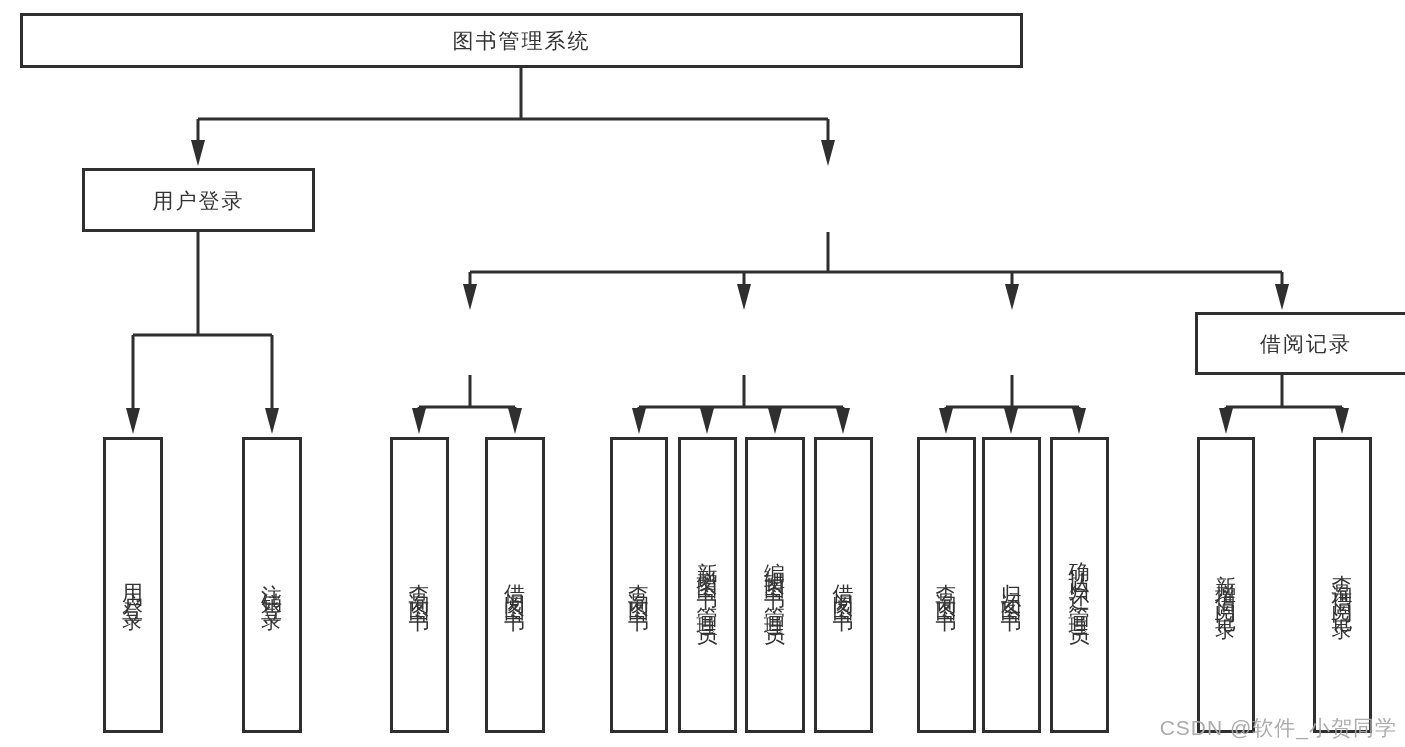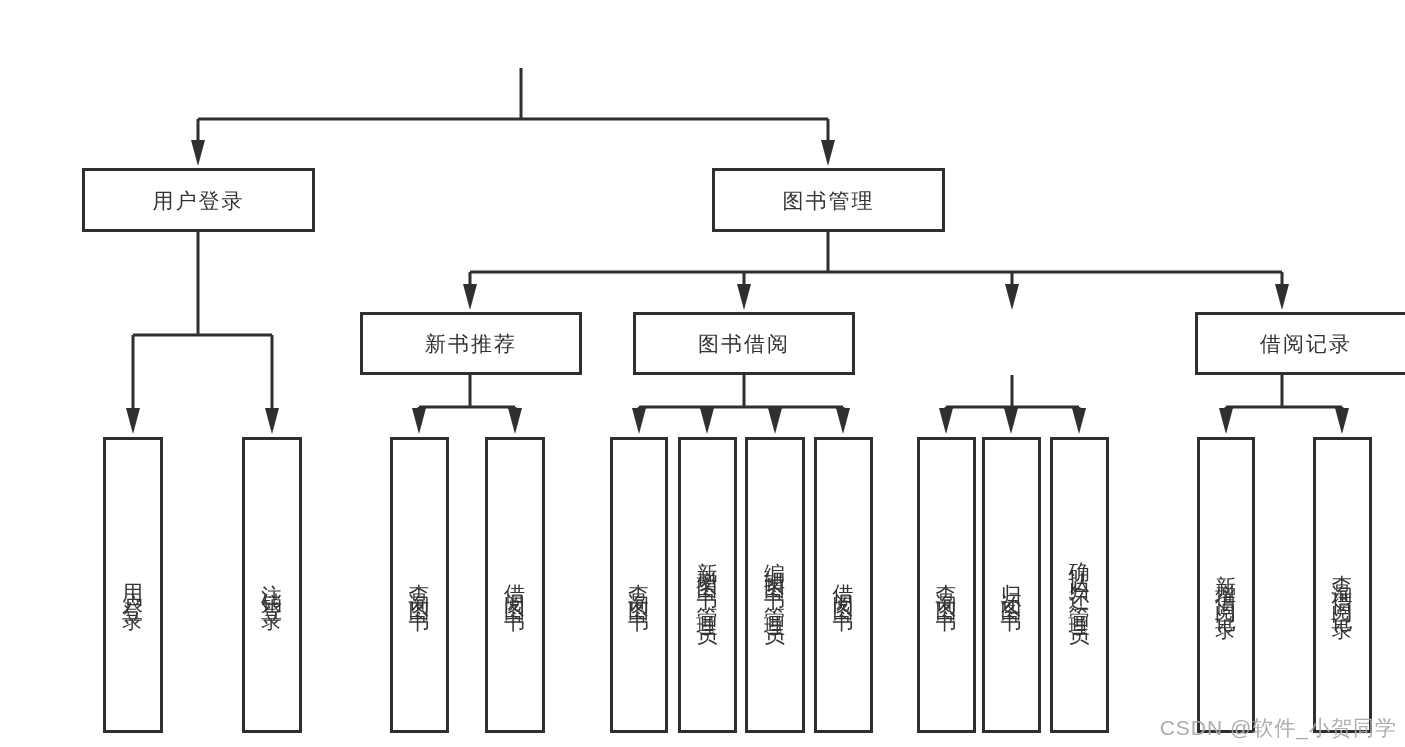--- a/index.html
+++ b/index.html
@@ -89,26 +89,24 @@
     <path d="M1012 375 V407 M946 407 H1079 M946 407 V416 M1011 407 V416 M1079 407 V416"></path>
     <polygon points="939,408 953,408 946,434"></polygon>
     <polygon points="1004,408 1018,408 1011,434"></polygon>
     <polygon points="1072,408 1086,408 1079,434"></polygon>
 
     <path d="M1282 375 V407 M1226 407 H1342 M1226 407 V416 M1342 407 V416"></path>
     <polygon points="1219,408 1233,408 1226,434"></polygon>
     <polygon points="1335,408 1349,408 1342,434"></polygon>
   </svg>
 
+  <div class="box hbox" style="left:20px; top:13px; width:1003px; height:55px;">图书管理系统</div>
 
   <div class="box hbox" style="left:82px; top:168px; width:233px; height:64px;">用户登录</div>
-  <div class="box hbox" style="left:712px; top:168px; width:233px; height:64px;">图书管理</div>
 
-  <div class="box hbox" style="left:360px; top:312px; width:222px; height:63px;">新书推荐</div>
-  <div class="box hbox" style="left:633px; top:312px; width:222px; height:63px;">图书借阅</div>
   <div class="box hbox" style="left:1171px; top:312px; width:222px; height:63px;margin-left:24px;">借阅记录</div>
 
   <div class="box vbox" style="left:103px; top:437px; width:60px; height:296px;">用户登录</div>
   <div class="box vbox" style="left:242px; top:437px; width:60px; height:296px;">注销登录</div>
 
   <div class="box vbox" style="left:390px; top:437px; width:59px; height:296px;">查询图书</div>
   <div class="box vbox" style="left:485px; top:437px; width:60px; height:296px;">借阅图书</div>
 
   <div class="box vbox" style="left:610px; top:437px; width:58px; height:296px;">查询图书</div>
   <div class="box vbox" style="left:678px; top:437px; width:59px; height:296px;">新增图书（管理员）</div>

